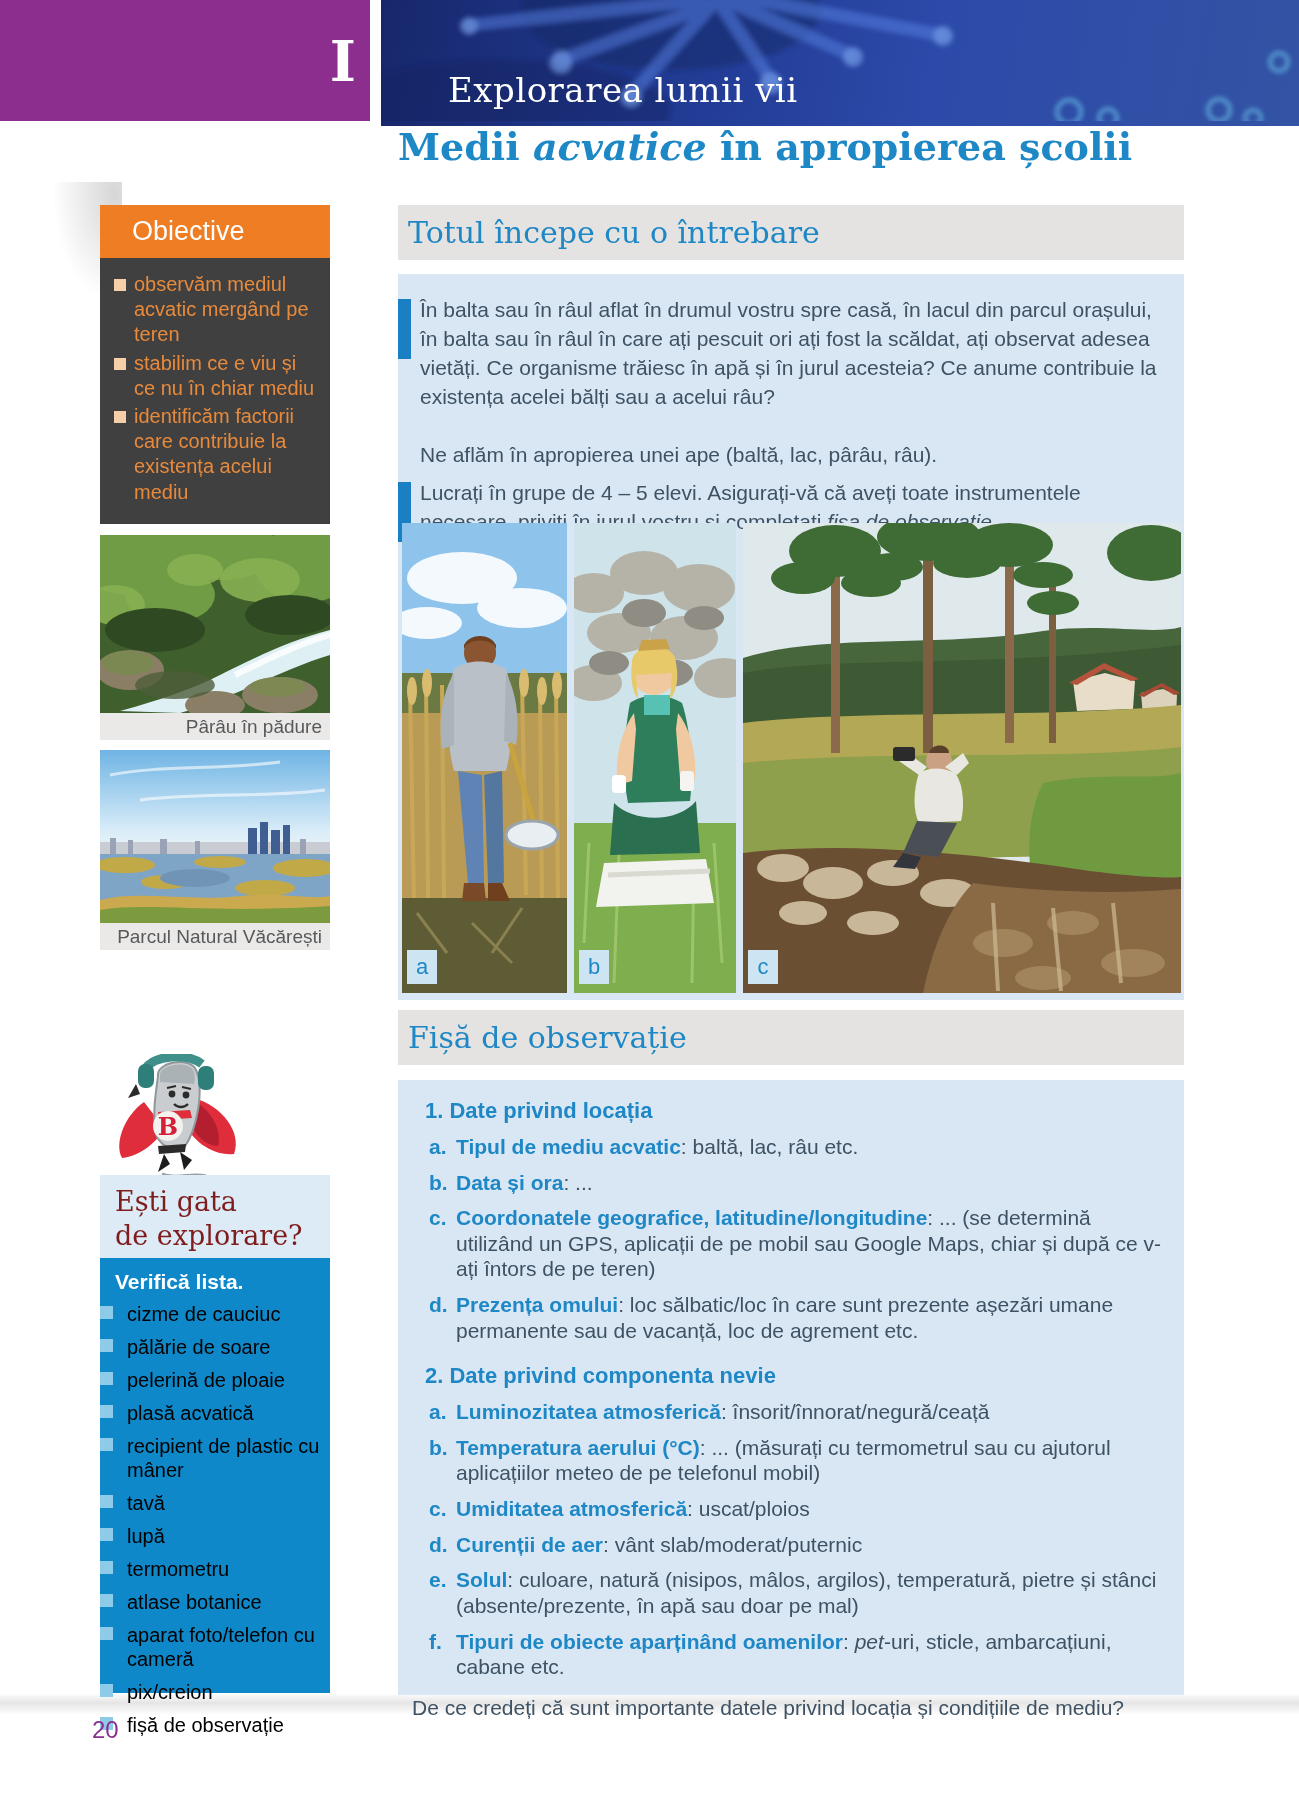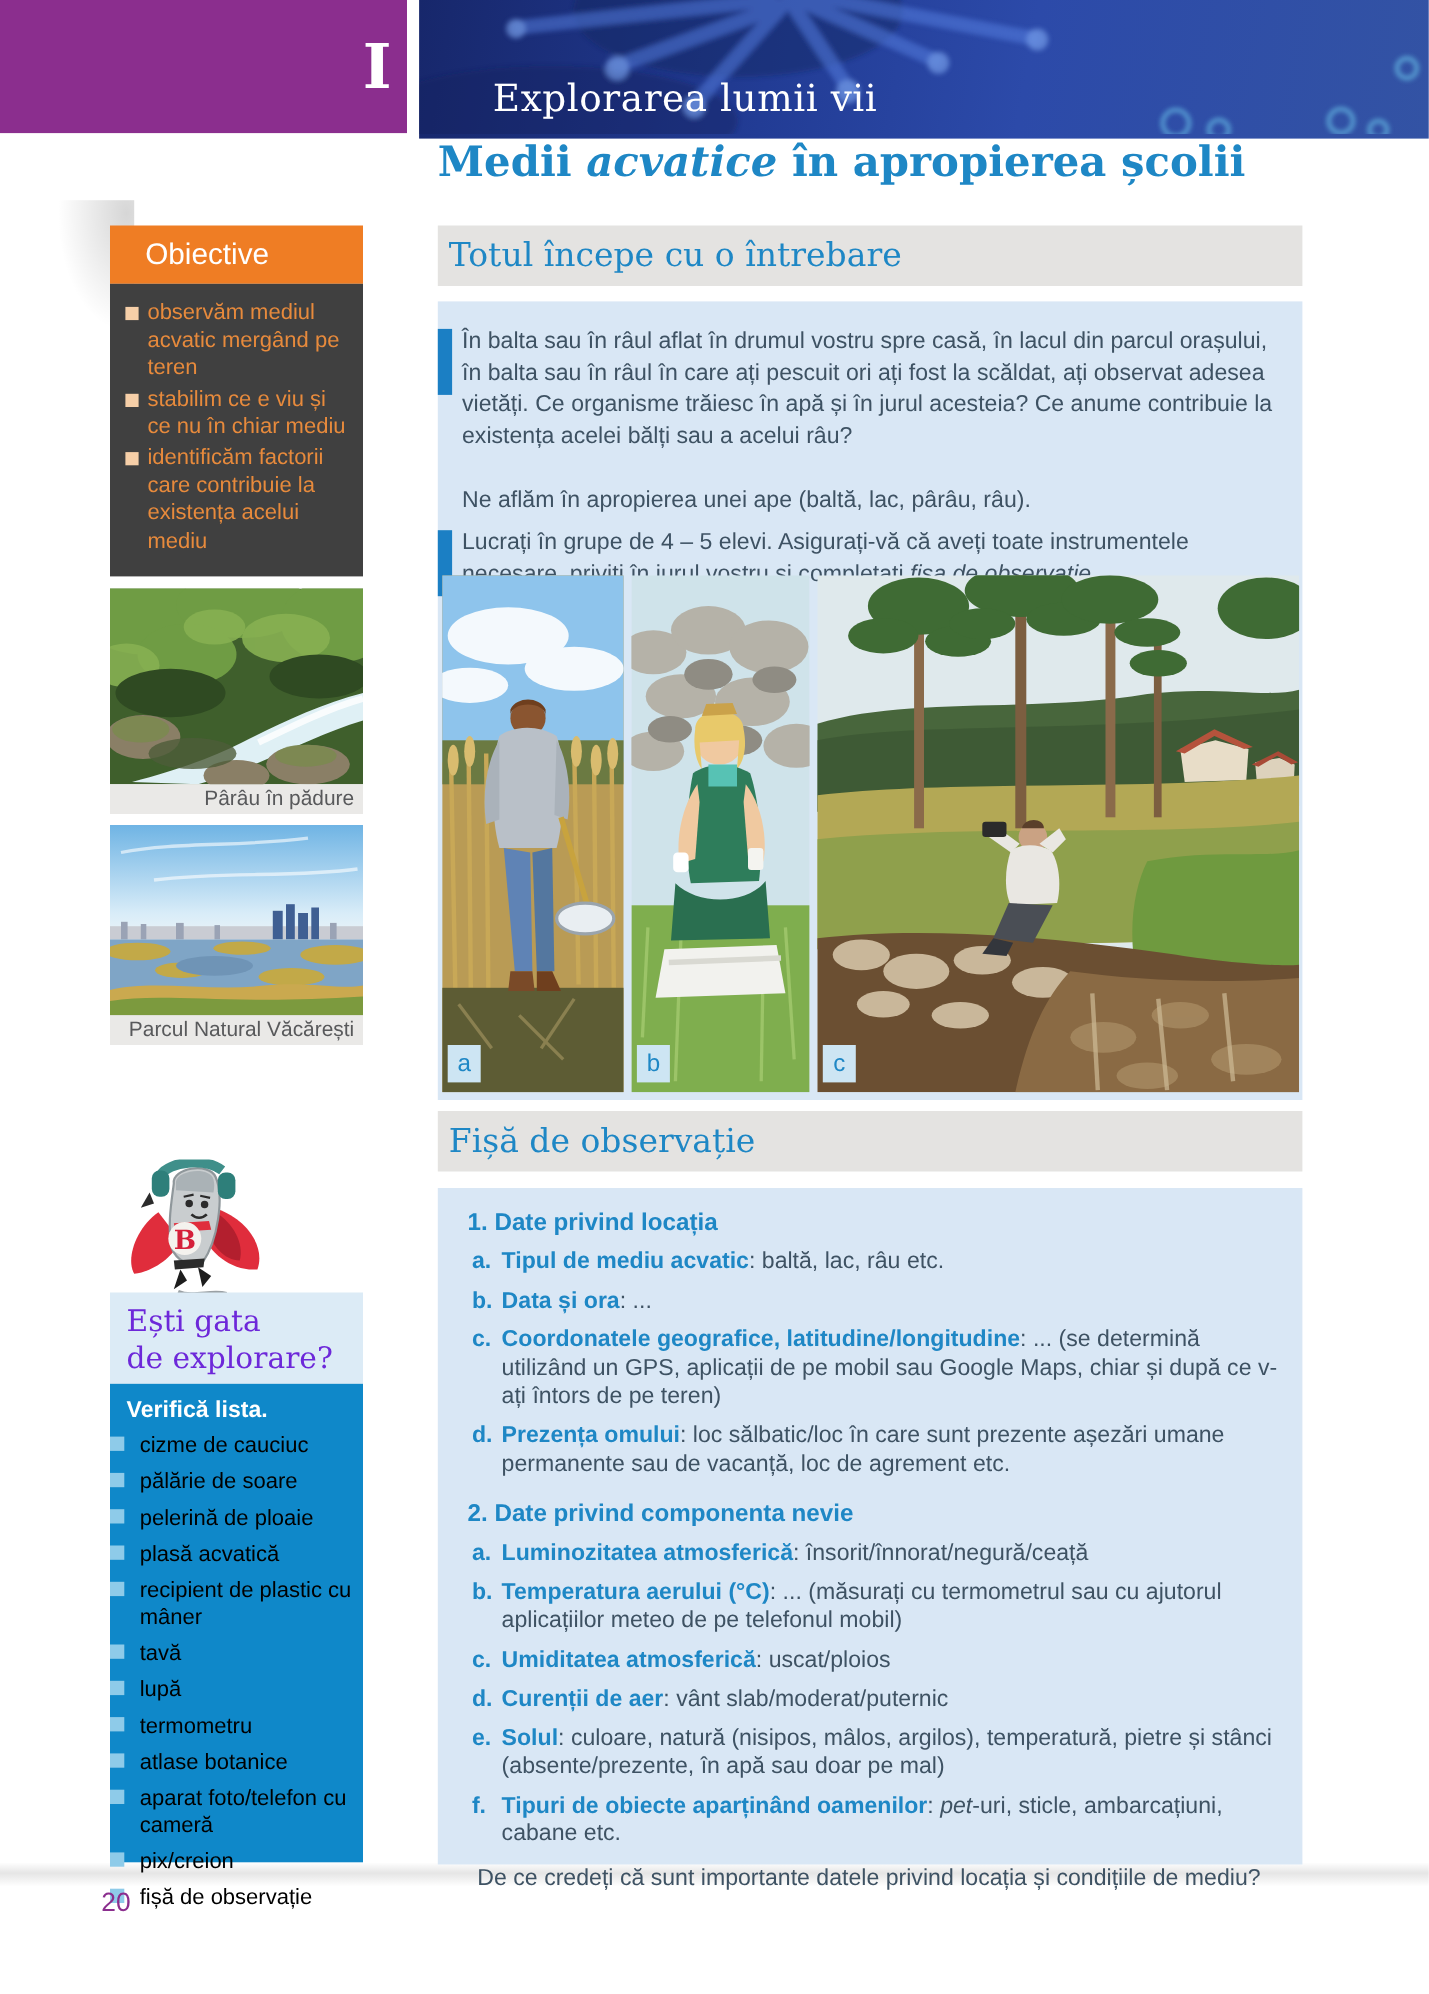--- a/index.html
+++ b/index.html
@@ -35,21 +35,21 @@
   .obj-item{position:relative;padding-left:20px;color:#e78a3c;font-size:20px;line-height:1.26;margin-bottom:3px;}
   .obj-item .bullet{position:absolute;left:0;top:7px;width:12px;height:12px;background:#f6cfa8;}
 
   .fig{width:230px;}
   .fig-caption{height:27px;background:#eae9e7;color:#58595b;font-size:19px;
      display:flex;align-items:center;justify-content:flex-end;padding-right:8px;box-sizing:border-box;}
   .fig svg{display:block;}
 
   .ready-box{left:100px;top:1175px;width:230px;height:83px;background:#dcebf6;
      padding:10px 0 0 15px;box-sizing:border-box;}
-  .ready-line{font-family:"DejaVu Serif",serif;font-size:27px;color:#6d28d9;line-height:1.25;}
+  .ready-line{font-family:"DejaVu Serif",serif;font-size:27px;color:#7f1d1d;line-height:1.25;}
 
   .check-box{left:100px;top:1258px;width:230px;height:435px;background:#0f88c9;
      padding:12px 8px 0 0;box-sizing:border-box;}
   .check-title{color:#ffffff;font-weight:bold;font-size:21px;padding-left:15px;margin-bottom:8px;}
   .check-item{position:relative;padding-left:27px;color:#000000;font-size:20px;line-height:1.20;margin-bottom:9px;}
   .check-item .bullet{position:absolute;left:0px;top:4px;width:13px;height:13px;background:#8ecbe9;}
 
   .page-number{left:92px;top:1716px;font-size:24px;color:#8b2e8e;}
 
   
@@ -67,21 +67,21 @@
   .photo svg{display:block;}
   .photo-label{position:absolute;left:5px;bottom:9px;width:30px;height:34px;background:#cde5f3;
      color:#1e87c5;font-size:22px;display:flex;align-items:center;justify-content:center;}
 
   .box2{left:398px;top:1080px;height:615px;padding:18px 16px 0 14px;color:#3e5263;font-size:21px;}
   .grp-title{color:#1e87c5;font-weight:bold;font-size:22px;margin:0 0 10px 13px;}
   .obs-item{position:relative;padding-left:44px;line-height:1.22;margin-bottom:10px;}
   .obs-item .lbl{position:absolute;left:17px;top:0;color:#1e87c5;font-weight:bold;}
   .obs-item .term{color:#1e87c5;font-weight:bold;}
   .grp2{margin-top:20px;}
-  .obs-question{margin-top:14px;line-height:1.3;text-align:center;}
+  .obs-question{margin-top:14px;line-height:1.3;}
   .it{font-style:italic;}
 </style>
 </head>
 <body>
 
 <div id="page">
 
   <div class="abs purple-block">
     <span class="chapter-numeral">I</span>
   </div>

